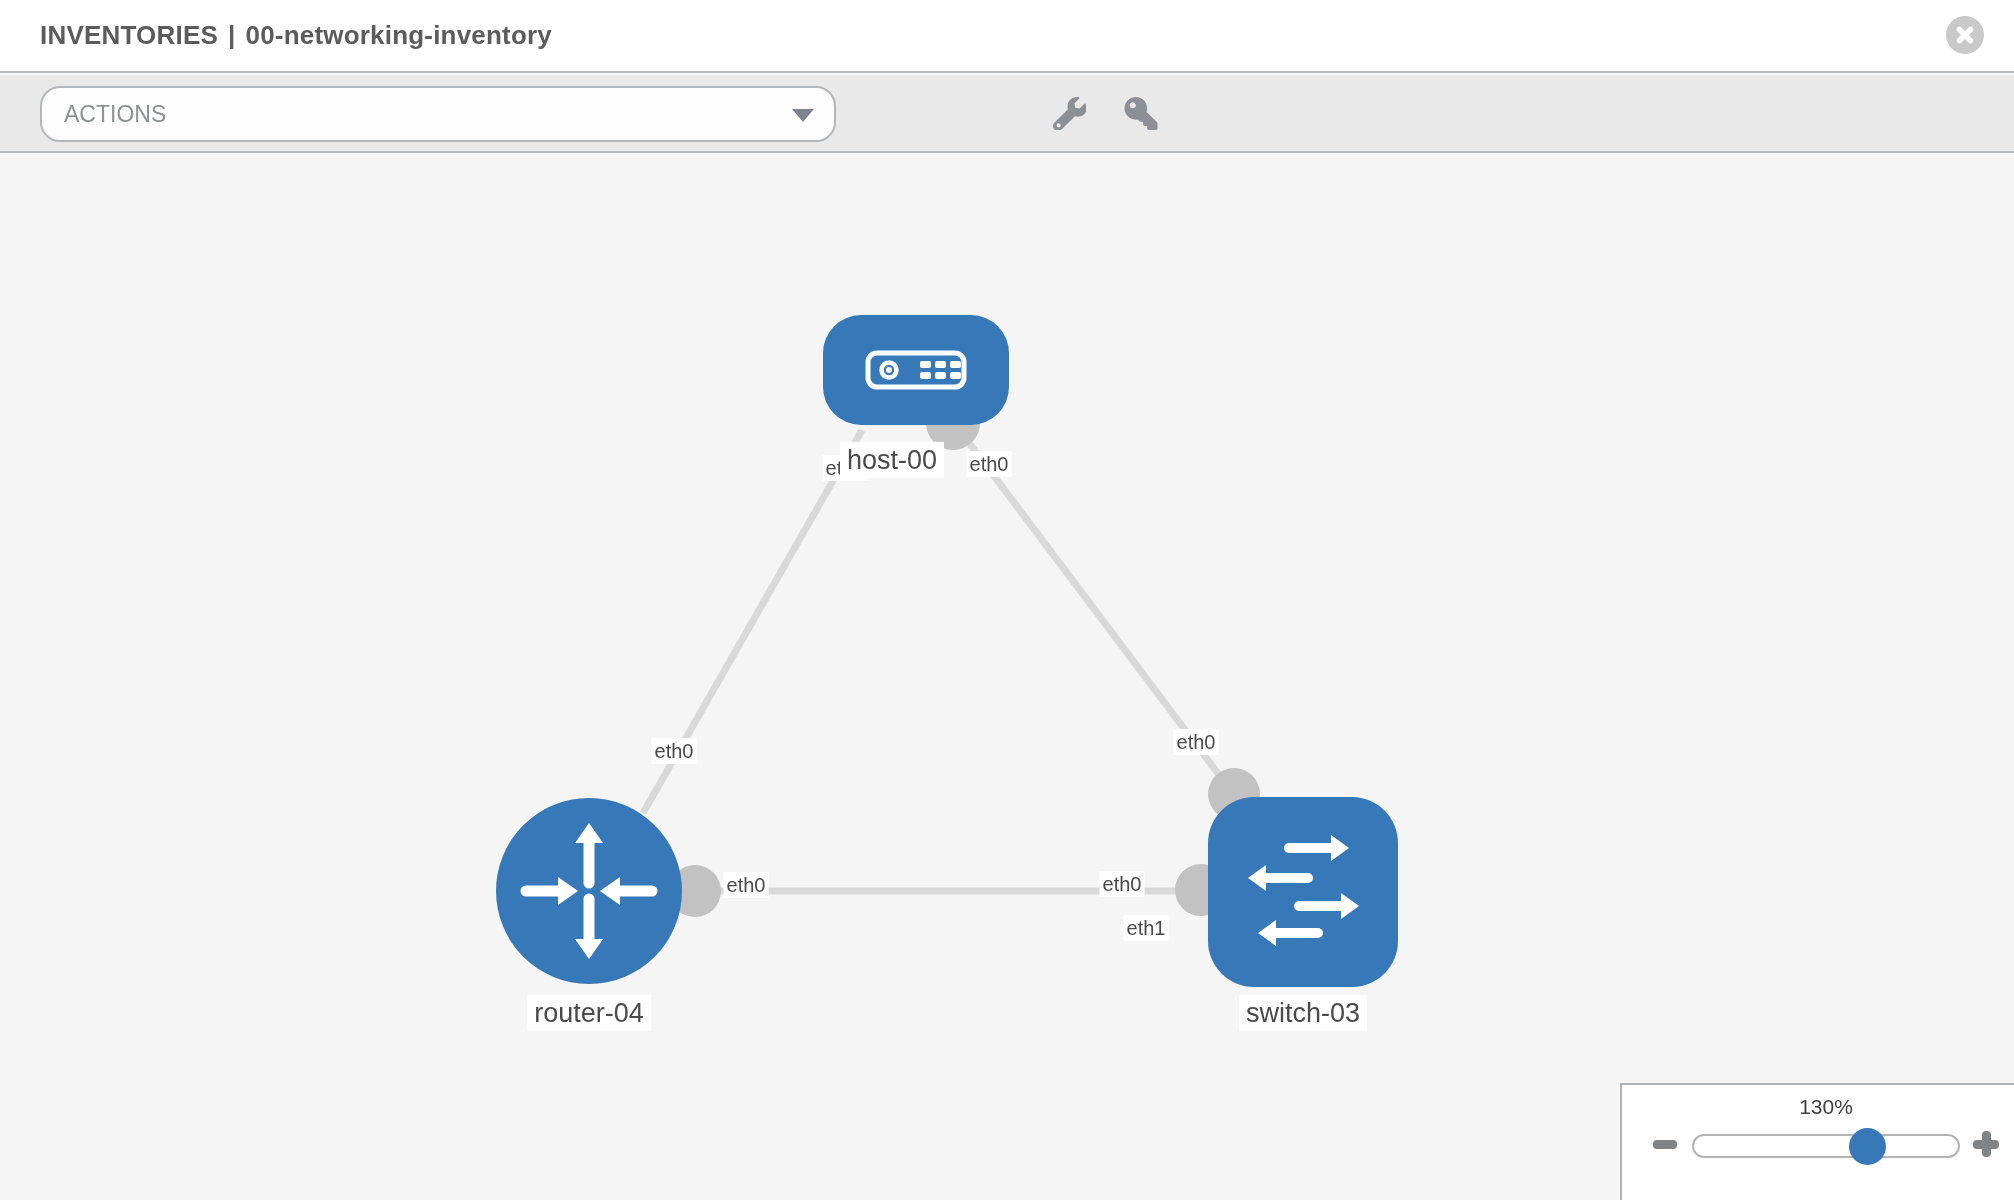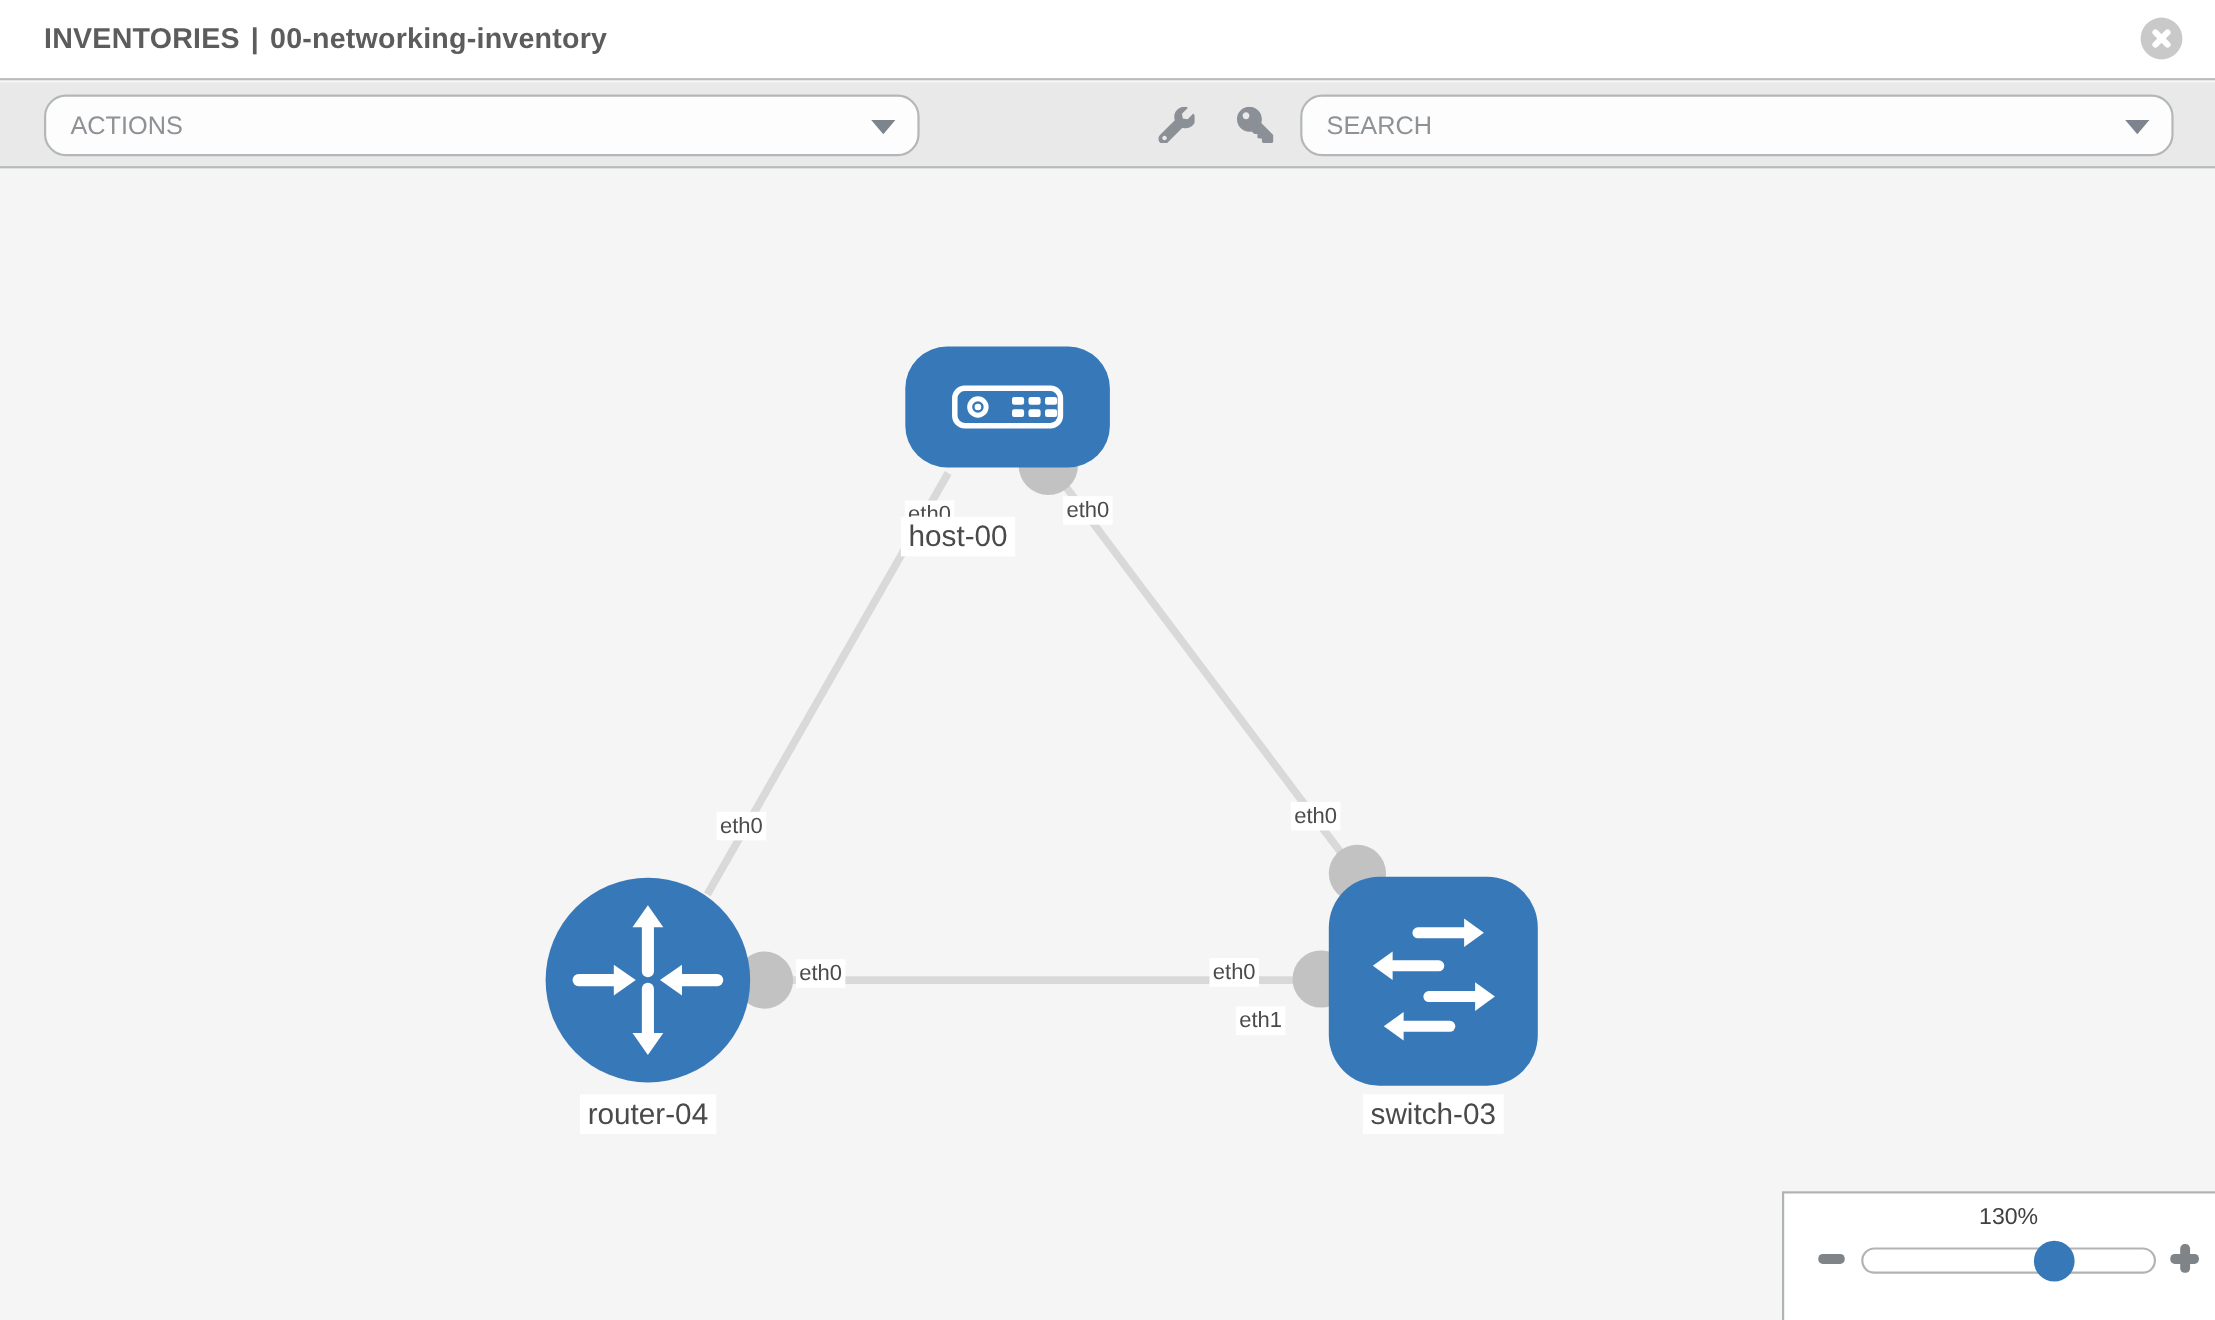--- a/index.html
+++ b/index.html
@@ -146,21 +146,21 @@
     </g>
   </svg>
 <div id="labels">
     <div class="if-label" style="left: 845px; top: 468px;">eth0</div>
     <div class="if-label" style="left: 989px; top: 464px;">eth0</div>
     <div class="if-label" style="left: 674px; top: 751px;">eth0</div>
     <div class="if-label" style="left: 746px; top: 885px;">eth0</div>
     <div class="if-label" style="left: 1196px; top: 742px;">eth0</div>
     <div class="if-label" style="left: 1122px; top: 884px;">eth0</div>
     <div class="if-label" style="left: 1146px; top: 928px;">eth1</div>
-    <div class="node-label" style="left: 871px; top: 460px; margin-top: 28px;">host-00</div>
+    <div class="node-label" style="left: 892px; top: 460px;">host-00</div>
     <div class="node-label" style="left: 589px; top: 1013px;">router-04</div>
     <div class="node-label" style="left: 1303px; top: 1013px;">switch-03</div>
   </div>
 
 <header class="titlebar">
   <h1 class="page-title">
     <span>INVENTORIES</span><span class="sep">|</span><span>00-networking-inventory</span>
   </h1>
   <button class="close-btn">
     <svg width="20" height="20" viewBox="0 0 20 20">
@@ -183,24 +183,20 @@
     </button>
     <button class="tool-btn">
       <svg width="34" height="33" viewBox="0 0 512 512">
         <g transform="translate(512,0) scale(-1,1)">
           <path fill="#8b8f96" d="M512 176C512 273.2 433.2 352 336 352c-11.2 0-22.2-1.1-32.8-3.1l-24 27A24 24 0 0 1 261.2 384H224v40c0 13.3-10.7 24-24 24h-40v40c0 13.3-10.7 24-24 24H24c-13.3 0-24-10.7-24-24v-78.1c0-6.4 2.5-12.5 7-17l161.8-161.8C166.9 220.6 160 199.2 160 176 160 78.8 238.8 0 336 0 433.5 0 512 78.5 512 176zM336 128c0 26.5 21.5 48 48 48s48-21.5 48-48-21.5-48-48-48-48 21.5-48 48z"></path>
         </g>
       </svg>
     </button>
   </div>
 
-  <div class="select-box search-box">
-    <span>SEARCH</span>
-    <span class="caret"></span>
-  </div>
 </div>
 
 <div class="zoom-panel">
   <div class="zoom-level">130%</div>
   <button class="zoom-btn zoom-out-btn">
     <span class="minus-shape"></span>
   </button>
   <div class="zoom-track">
     <div class="zoom-thumb" id="zoom-thumb" style="left: 154.628px; background: rgb(55, 121, 184);"></div>
   </div>

